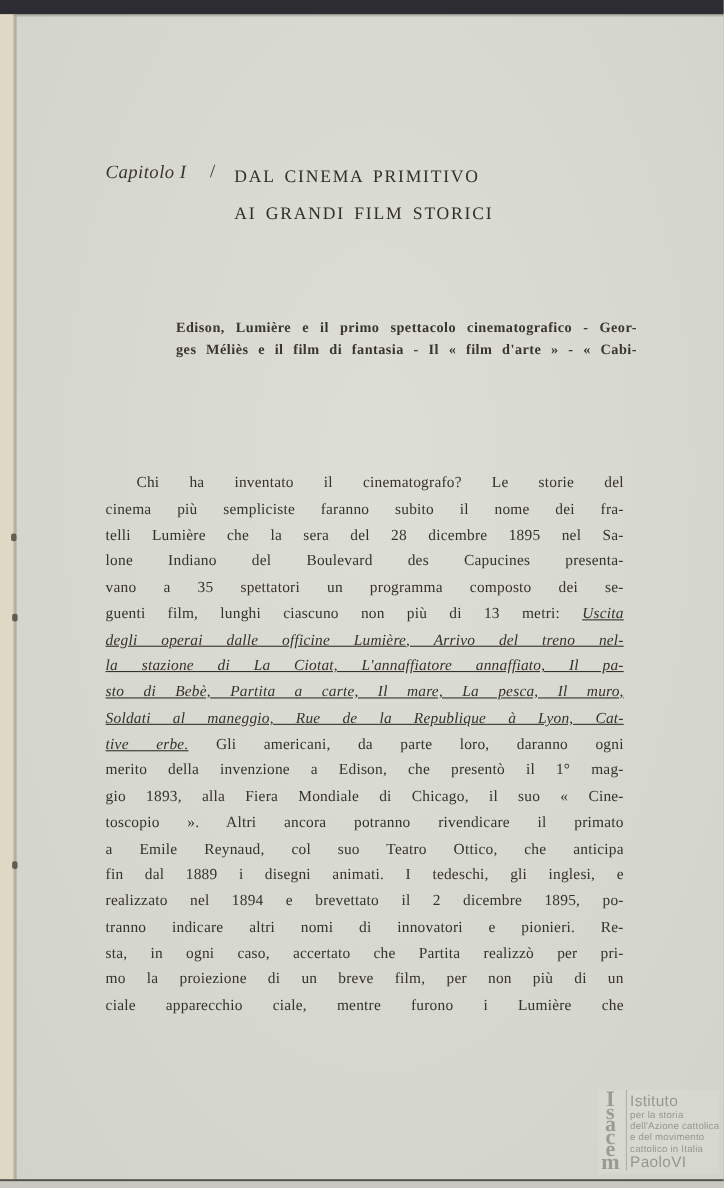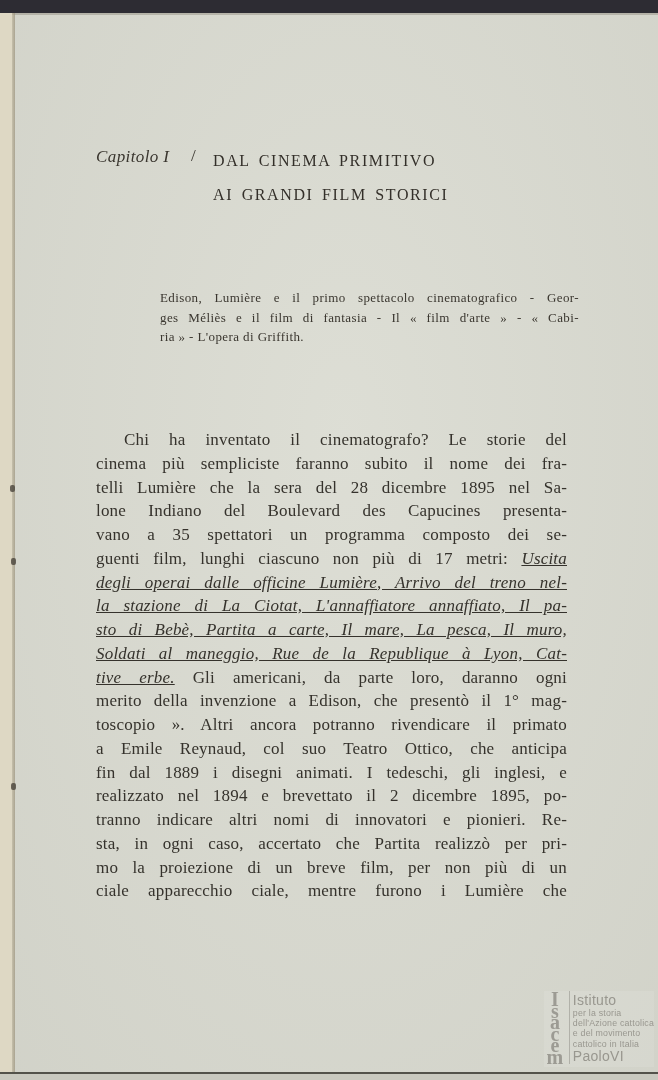--- a/index.html
+++ b/index.html
@@ -32,28 +32,28 @@
     font-size:17px;color:#3a362f;
   }
   .chapter-titles{
     position:absolute;left:213px;top:144px;width:280px;
     font-weight:normal;font-size:16px;line-height:34px;
     letter-spacing:1.6px;color:#332f29;word-spacing:3px;
   }
 
   .summary{
     position:absolute;left:160px;top:288px;width:419px;
-    font-size:13px;line-height:19.5px;color:#3a362f;letter-spacing:.4px;
+    font-size:13px;line-height:19.5px;color:#3a362f;letter-spacing:.4px;font-weight:bold;
   }
   .sline{text-align:justify;text-align-last:justify;}
   .sline.last{text-align-last:left;}
 
   .bodytext{
     position:absolute;left:96px;top:428px;width:471px;
-    font-size:17px;line-height:23.75px;color:#35322c;letter-spacing:.2px;
+    font-size:14px;line-height:23.75px;color:#35322c;letter-spacing:.2px;
   }
   .bline{text-align:justify;text-align-last:justify;height:23.75px;overflow:visible;}
   .bline.indent{padding-left:28px;}
   .bline .it{font-style:italic;text-decoration:underline;}
 
   .watermark{
     position:absolute;left:544px;top:991px;width:110px;height:76px;
     display:flex;flex-direction:row;align-items:flex-start;
     background:rgba(255,255,255,0.10);
   }
@@ -92,36 +92,36 @@
   <span class="chapter-label">Capitolo I</span>
   <span class="chapter-slash">/</span>
   <div class="chapter-titles">
     <div>DAL CINEMA PRIMITIVO</div>
     <div>AI GRANDI FILM STORICI</div>
   </div>
 
   <div class="summary" id="summary">
       <div class="sline">Edison, Lumière e il primo spettacolo cinematografico - Geor-</div>
       <div class="sline">ges Méliès e il film di fantasia - Il « film d'arte » - « Cabi-</div>
-      <div class="sline last">ria » - L'opera di Griffith.</div>
     </div>
 
   <div class="bodytext" id="bodytext">
       <div class="bline indent"><span>Chi ha inventato il cinematografo? Le storie del</span></div>
       <div class="bline"><span>cinema più sempliciste faranno subito il nome dei fra-</span></div>
       <div class="bline"><span>telli Lumière che la sera del 28 dicembre 1895 nel Sa-</span></div>
       <div class="bline"><span>lone Indiano del Boulevard des Capucines presenta-</span></div>
       <div class="bline"><span>vano a 35 spettatori un programma composto dei se-</span></div>
-      <div class="bline"><span>guenti film, lunghi ciascuno non più di 17 metri: </span><span class="it">Uscita</span></div>
+      <div class="bline"><span>guenti film, lunghi ciascuno non più di 13 metri: </span><span class="it">Uscita</span></div>
       <div class="bline"><span class="it">degli operai dalle officine Lumière, Arrivo del treno nel-</span></div>
       <div class="bline"><span class="it">la stazione di La Ciotat, L'annaffiatore annaffiato, Il pa-</span></div>
       <div class="bline"><span class="it">sto di Bebè, Partita a carte, Il mare, La pesca, Il muro,</span></div>
       <div class="bline"><span class="it">Soldati al maneggio, Rue de la Republique à Lyon, Cat-</span></div>
       <div class="bline"><span class="it">tive erbe.</span><span> Gli americani, da parte loro, daranno ogni</span></div>
       <div class="bline"><span>merito della invenzione a Edison, che presentò il 1° mag-</span></div>
+      <div class="bline"><span>gio 1893, alla Fiera Mondiale di Chicago, il suo « Cine-</span></div>
       <div class="bline"><span>toscopio ». Altri ancora potranno rivendicare il primato</span></div>
       <div class="bline"><span>a Emile Reynaud, col suo Teatro Ottico, che anticipa</span></div>
       <div class="bline"><span>fin dal 1889 i disegni animati. I tedeschi, gli inglesi, e</span></div>
       <div class="bline"><span>realizzato nel 1894 e brevettato il 2 dicembre 1895, po-</span></div>
       <div class="bline"><span>tranno indicare altri nomi di innovatori e pionieri. Re-</span></div>
       <div class="bline"><span>sta, in ogni caso, accertato che Partita realizzò per pri-</span></div>
       <div class="bline"><span>mo la proiezione di un breve film, per non più di un</span></div>
       <div class="bline"><span>ciale apparecchio ciale, mentre furono i Lumière che</span></div>
     </div>
 

